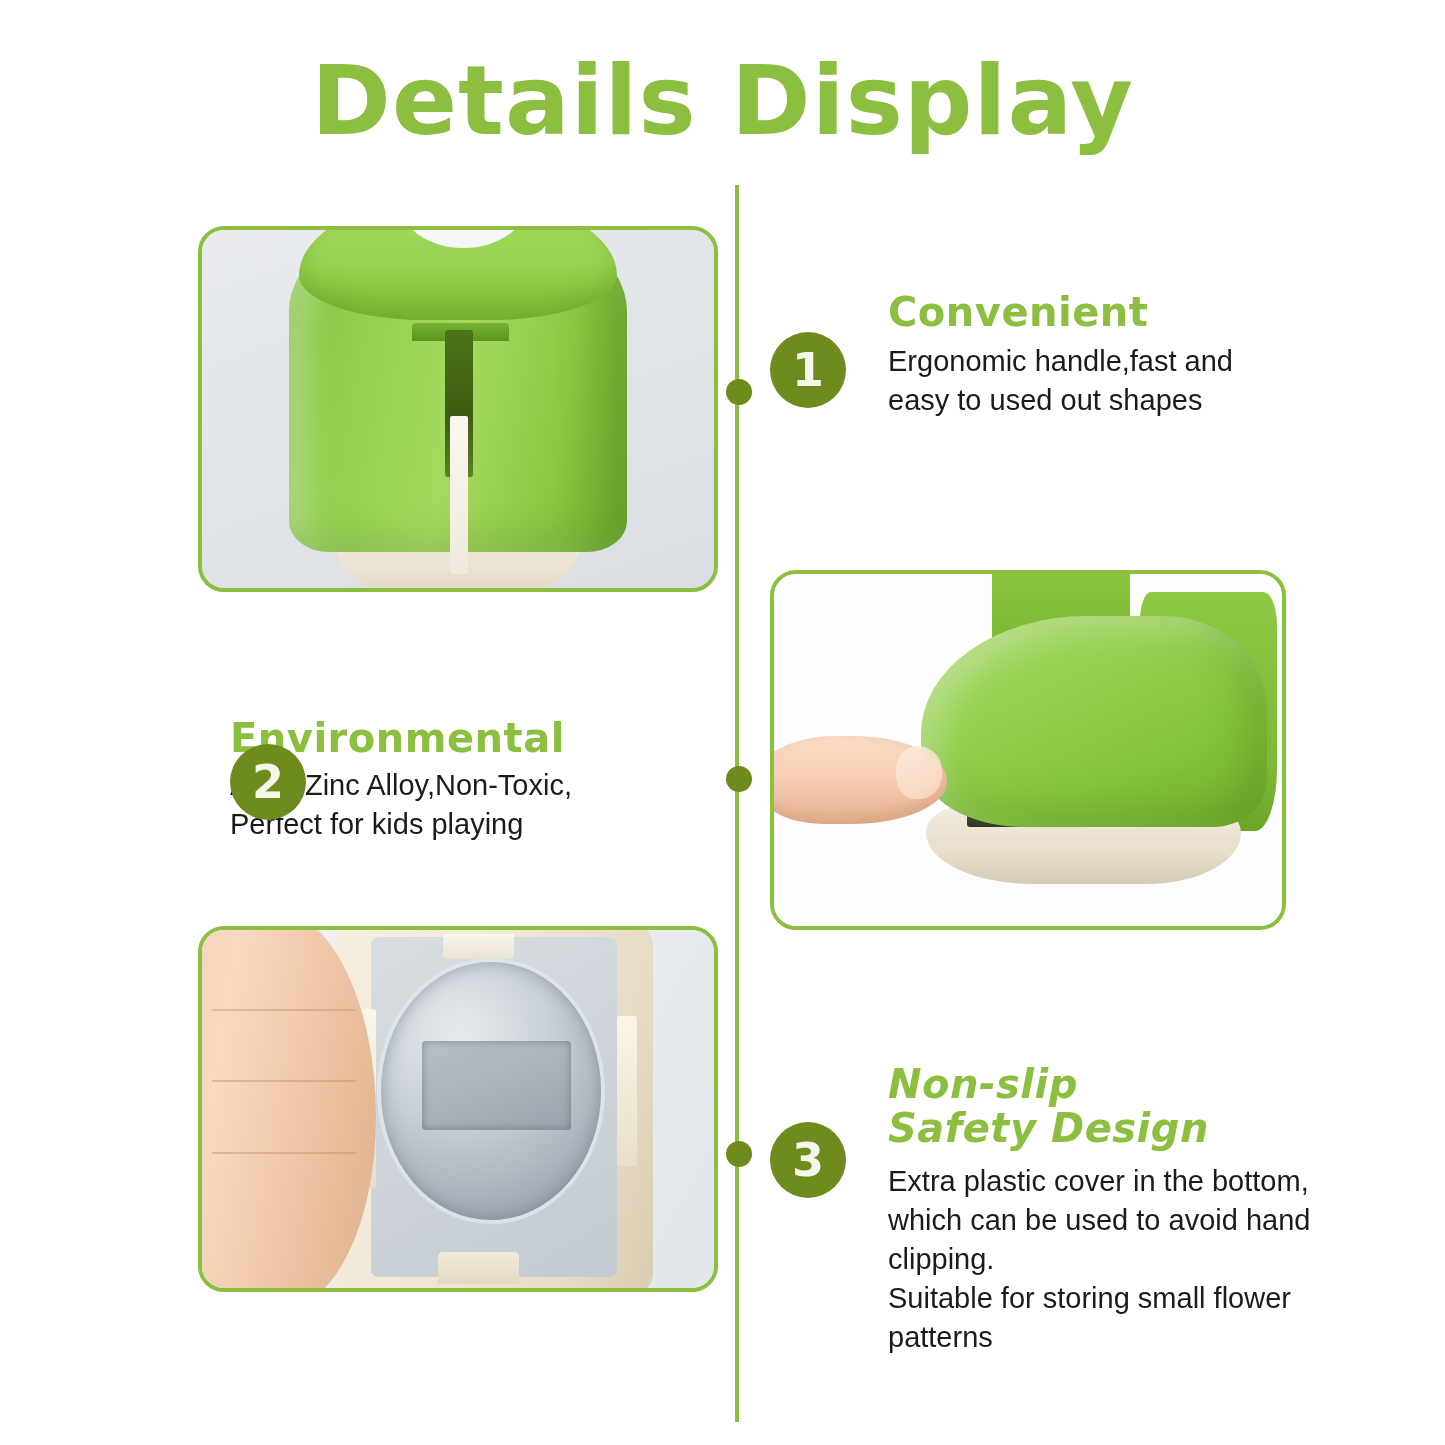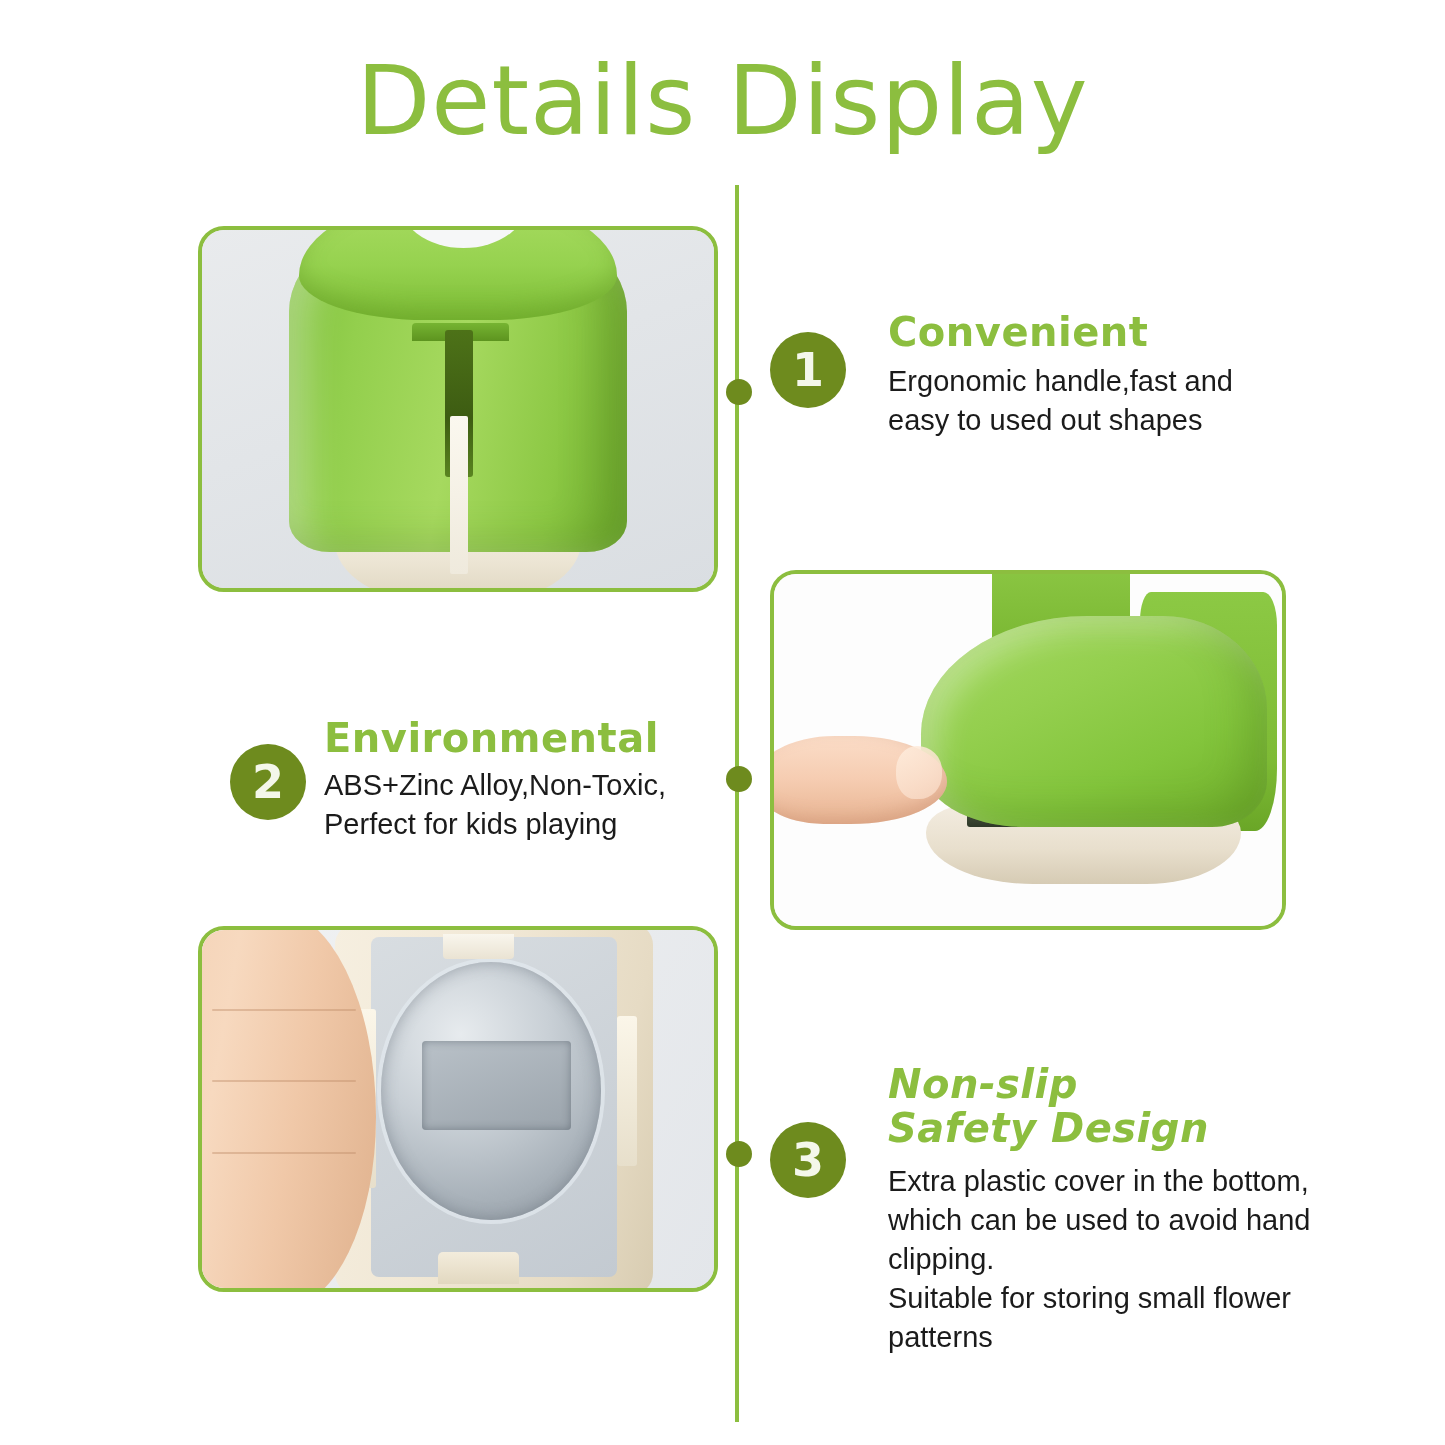--- a/index.html
+++ b/index.html
@@ -19,21 +19,21 @@
   }
 
   
   #page-title {
     position: absolute;
     left: 0;
     top: 46px;
     width: 1445px;
     text-align: center;
     font-family: "DejaVu Sans", sans-serif;
-    font-weight: normal;
+    font-weight: bold;
     font-size: 96px;
     line-height: 110px;
     letter-spacing: 1px;
     color: #8CBE3F;
     white-space: nowrap;
   }
 
   
   .timeline-line {
     position: absolute;
@@ -284,27 +284,27 @@
     font-family: "Liberation Sans", sans-serif;
     color: #1b1b1b;
     font-size: 29px;
     line-height: 39px;
     white-space: pre-line;
   }
 
   
   #feature-1 { left: 770px; top: 290px; width: 560px; }
   #feature-1 .badge { left: 0; top: 42px; }
-  #feature-1 .feat-text { margin-left: 118px; margin-top: 20px; }
+  #feature-1 .feat-text { margin-left: 118px; }
   #feature-1 .feat-heading { margin-bottom: 8px; }
 
   
   #feature-2 { left: 230px; top: 716px; width: 520px; }
   #feature-2 .badge { left: 0; top: 28px; }
-  #feature-2 .feat-text { margin-left: 94px; }
+  #feature-2 .feat-text { }
   #feature-2 .feat-heading { margin-bottom: 6px; }
 
   
   #feature-3 { left: 770px; top: 1062px; width: 580px; }
   #feature-3 .badge { left: 0; top: 60px; }
   #feature-3 .feat-text { margin-left: 118px; }
   #feature-3 .feat-heading { margin-bottom: 12px; font-style: italic; }
 </style>
 </head>
 <body>

